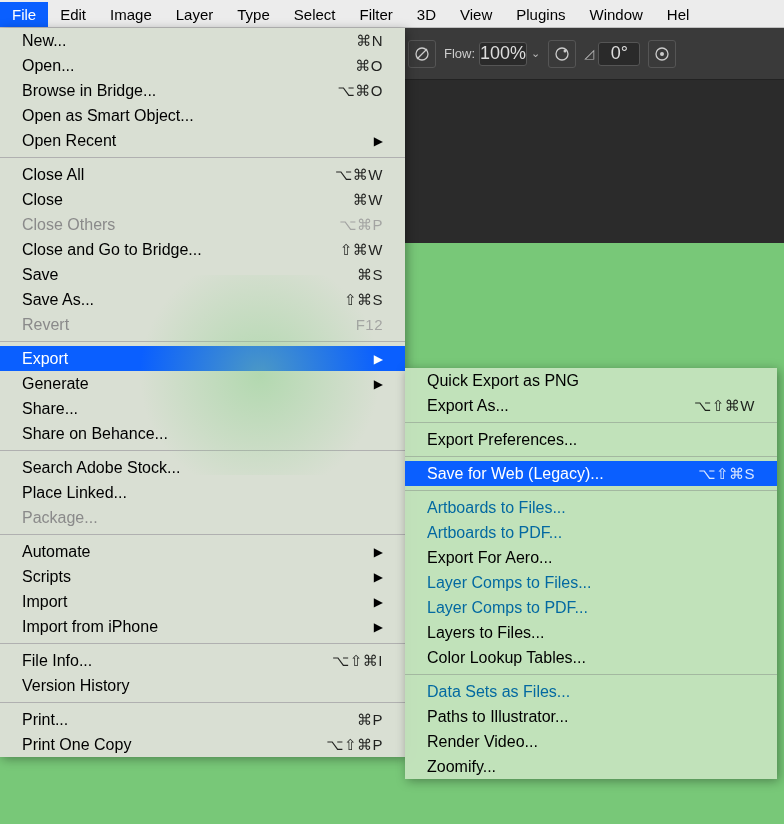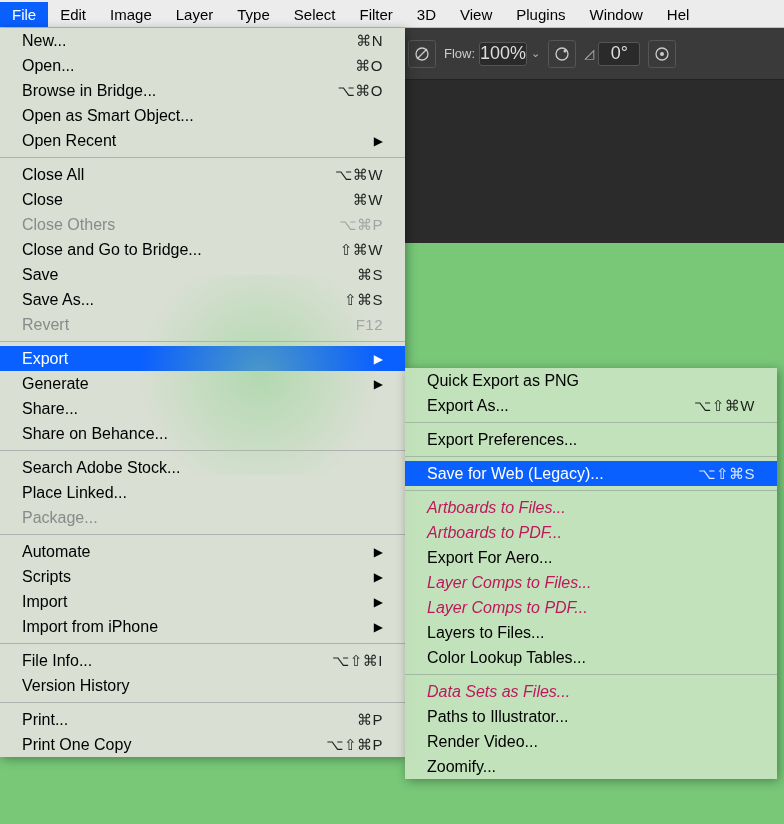--- a/index.html
+++ b/index.html
@@ -20,21 +20,21 @@
     .dropdown .row.highlight { background:#0a5fff; color:#fff; }
     .dropdown .row.disabled { color:#8a8a8a; }
     .dropdown .sep { height:1px; background:#b0b0b0; margin:4px 0; }
     .shortcut { color:inherit; font-size:15px; opacity:.85; letter-spacing: .5px; }
     .row.disabled .shortcut { color:#9a9a9a; }
     .submenu-arrow { font-size:12px; }
     
     .submenu { position:absolute; top:368px; left:405px; width:372px; background: rgba(200,228,192,0.92); backdrop-filter: blur(4px); box-shadow: 2px 2px 10px rgba(0,0,0,.35); font-size:16px; }
     .submenu .row { padding:3px 22px; height:25px; display:flex; justify-content:space-between; align-items:center; }
     .submenu .row.highlight { background:#0a5fff; color:#fff; }
-    .submenu .row.disabled { color:#be185d;font-style:italic; }
+    .submenu .row.disabled { color:#0369a1; }
     .submenu .sep { height:1px; background:#a3b8a0; margin:4px 0; }
     
     .greenblur-left { position:absolute; top:275px; left:120px; width:280px; height:200px; background: radial-gradient(circle, rgba(140,210,140,.5), rgba(140,210,140,0) 70%); pointer-events:none; }
   </style>
 </head>
 <body>
 
 <div class="menubar">
     <div class="menubar-item active">File</div>
     <div class="menubar-item">Edit</div>

